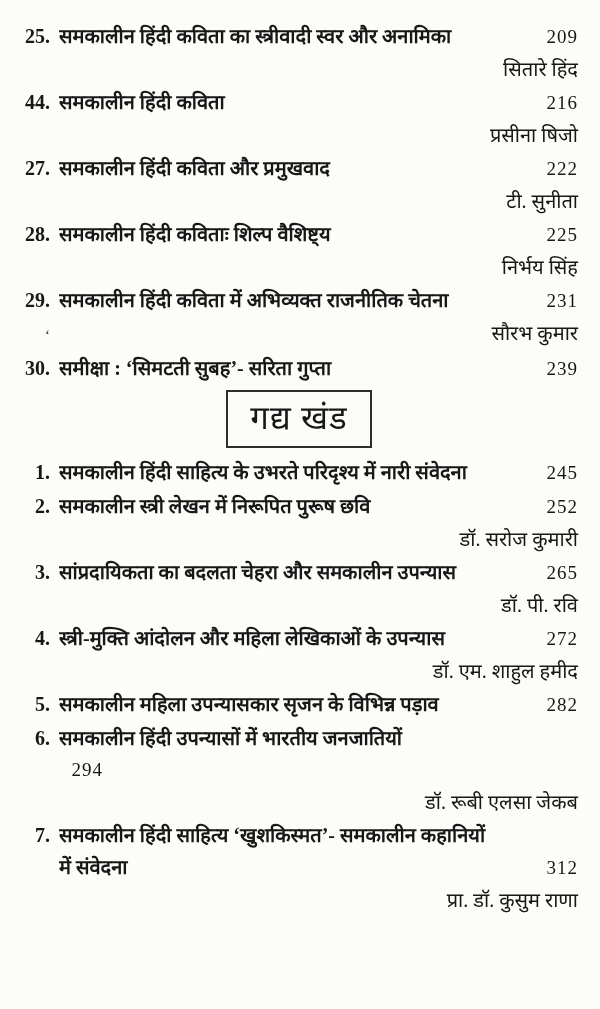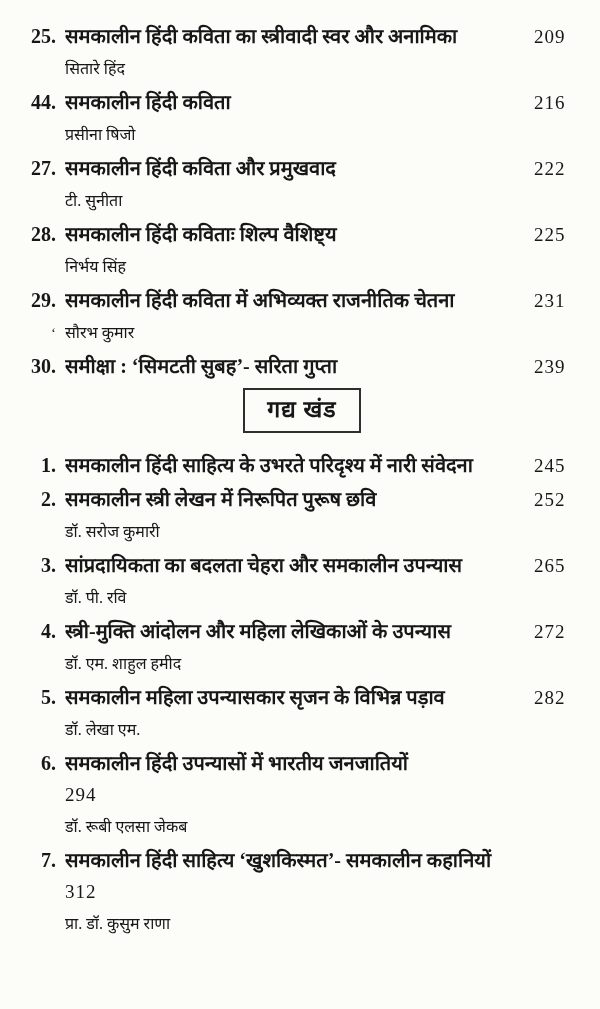--- a/index.html
+++ b/index.html
@@ -6,21 +6,21 @@
   .page {
     position: relative;
     width: 600px;
     height: 1009px;
     margin: 0 auto;
     background: #fcfcf9;
     color: #171717;
     font-family: "Liberation Serif", "DejaVu Serif", serif;
     overflow: hidden;
     box-sizing: border-box;
-    padding: 20px 22px 0 26px;
+    padding: 20px 22px 0 20px;
   }
   .toc-part { display: block; }
   .entry { margin-bottom: 1px; }
   .row { display: flex; align-items: baseline; line-height: 32px; }
   .num {
     flex: 0 0 30px;
     text-align: right;
     margin-right: 9px;
     font-weight: 700;
     font-size: 20px;
@@ -35,38 +35,40 @@
     flex: 1 1 auto;
     font-weight: 700;
     font-size: 20px;
     padding-right: 4px;
     white-space: nowrap;
     overflow: hidden;
   }
   .pg {
     flex: 0 0 auto;
     min-width: 44px;
+    text-align: right;
     font-weight: 400;
     font-size: 19px;
     letter-spacing: 1px;
   }
   .author-row .author {
     flex: 1 1 auto;
     font-weight: 400;
-    font-size: 16px;
+    font-size: 20px;
     white-space: nowrap;
+    text-align: right;
   }
   .section-heading-box {
     display: block;
     width: fit-content;
-    margin: 5px auto 16px auto;
+    margin: 5px auto 8px auto;
     border: 2px solid #2e2e2c;
     padding: 2px 22px 7px 22px;
-    font-weight: 700;
-    font-size: 23px;
+    font-weight: 400;
+    font-size: 33px;
     letter-spacing: 1px;
     background: #fcfcf9;
   }
 </style>
 </head>
 <body>
 
 <div class="page">
   <div class="toc-part">
       <div class="entry">
@@ -177,24 +179,20 @@
           <span class="num mark"></span>
           <span class="author">डॉ. एम. शाहुल हमीद</span>
         </div>
       </div>
       <div class="entry">
         <div class="row">
           <span class="num">5.</span>
           <span class="title">समकालीन महिला उपन्यासकार सृजन के विभिन्न पड़ाव</span>
           <span class="pg">282</span>
         </div>
-        <div class="row author-row">
-          <span class="num mark"></span>
-          <span class="author">डॉ. लेखा एम.</span>
-        </div>
       </div>
       <div class="entry">
         <div class="row">
           <span class="num">6.</span>
           <span class="title">समकालीन हिंदी उपन्यासों में भारतीय जनजातियों</span>
           <span class="pg"></span>
         </div>
         <div class="row">
           <span class="num"></span>
           <span class="pg">294</span>
@@ -205,20 +203,21 @@
         </div>
       </div>
       <div class="entry">
         <div class="row">
           <span class="num">7.</span>
           <span class="title">समकालीन हिंदी साहित्य ‘खुशकिस्मत’- समकालीन कहानियों</span>
           <span class="pg"></span>
         </div>
         <div class="row">
           <span class="num"></span>
+          <span class="title">में संवेदना</span>
           <span class="pg">312</span>
         </div>
         <div class="row author-row">
           <span class="num mark"></span>
           <span class="author">प्रा. डॉ. कुसुम राणा</span>
         </div>
       </div>
     </div>
 </div>
 

